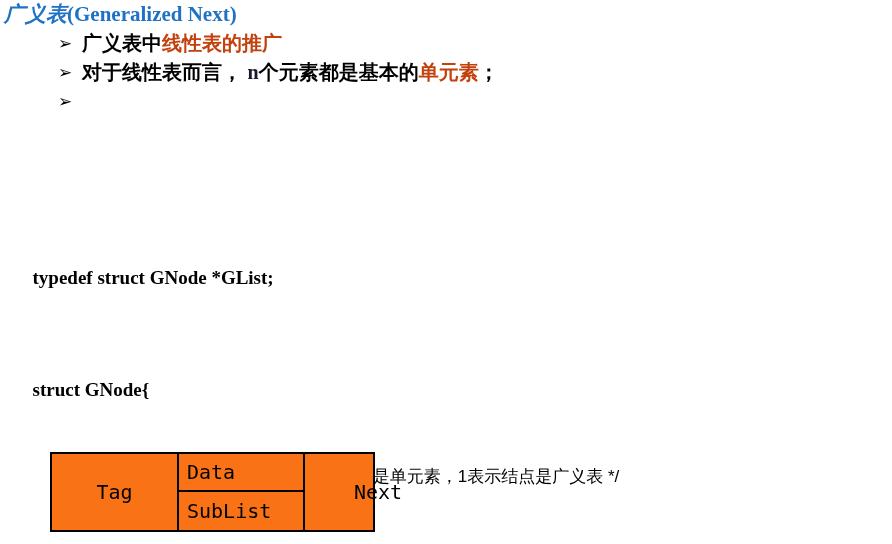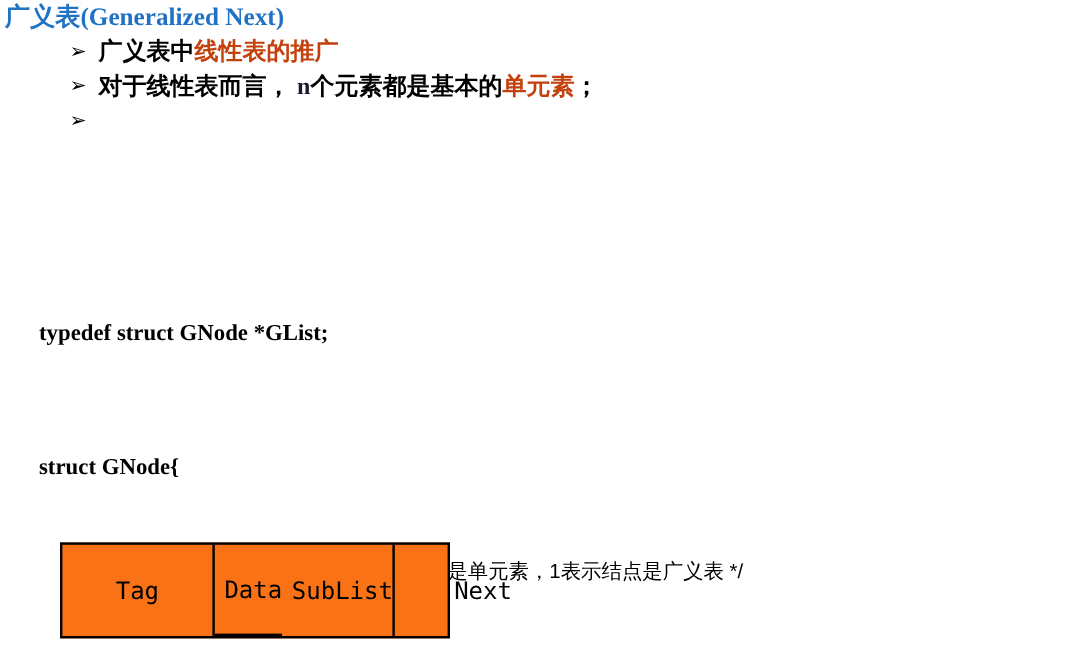--- a/index.html
+++ b/index.html
@@ -25,21 +25,21 @@
   .title {
     position: absolute;
     left: 4px;
     top: 0px;
     font-size: 21px;
     font-weight: bold;
     color: #1F72C4;
     white-space: nowrap;
     letter-spacing: 0px;
   }
-  .title .cn { font-family: "Liberation Sans", "DejaVu Sans", sans-serif; }
+  .title .cn { font-family: "Liberation Sans", "DejaVu Sans", sans-serif; font-style: italic; }
   .title .en { font-family: "Liberation Serif", "DejaVu Serif", serif; }
 
   
   .bullets {
     position: absolute;
     left: 58px;
     top: 29px;
     width: 834px;
   }
   .bullet {
@@ -116,21 +116,21 @@
     color: #000000;
     box-sizing: border-box;
   }
   .cell-tag {
     flex: 0 0 127px;
     border-right: 2px solid #000000;
   }
   .cell-union {
     flex: 0 0 126px;
     display: flex;
-    flex-direction: row;
+    flex-direction: column;
     border-right: 2px solid #000000;
     box-sizing: border-box;
   }
   .cell-union .sub {
     flex: 1 1 50%;
     display: flex;
     align-items: center;
     justify-content: flex-start;
     padding-left: 8px;
     font-family: "DejaVu Sans Mono", "Liberation Mono", monospace;

